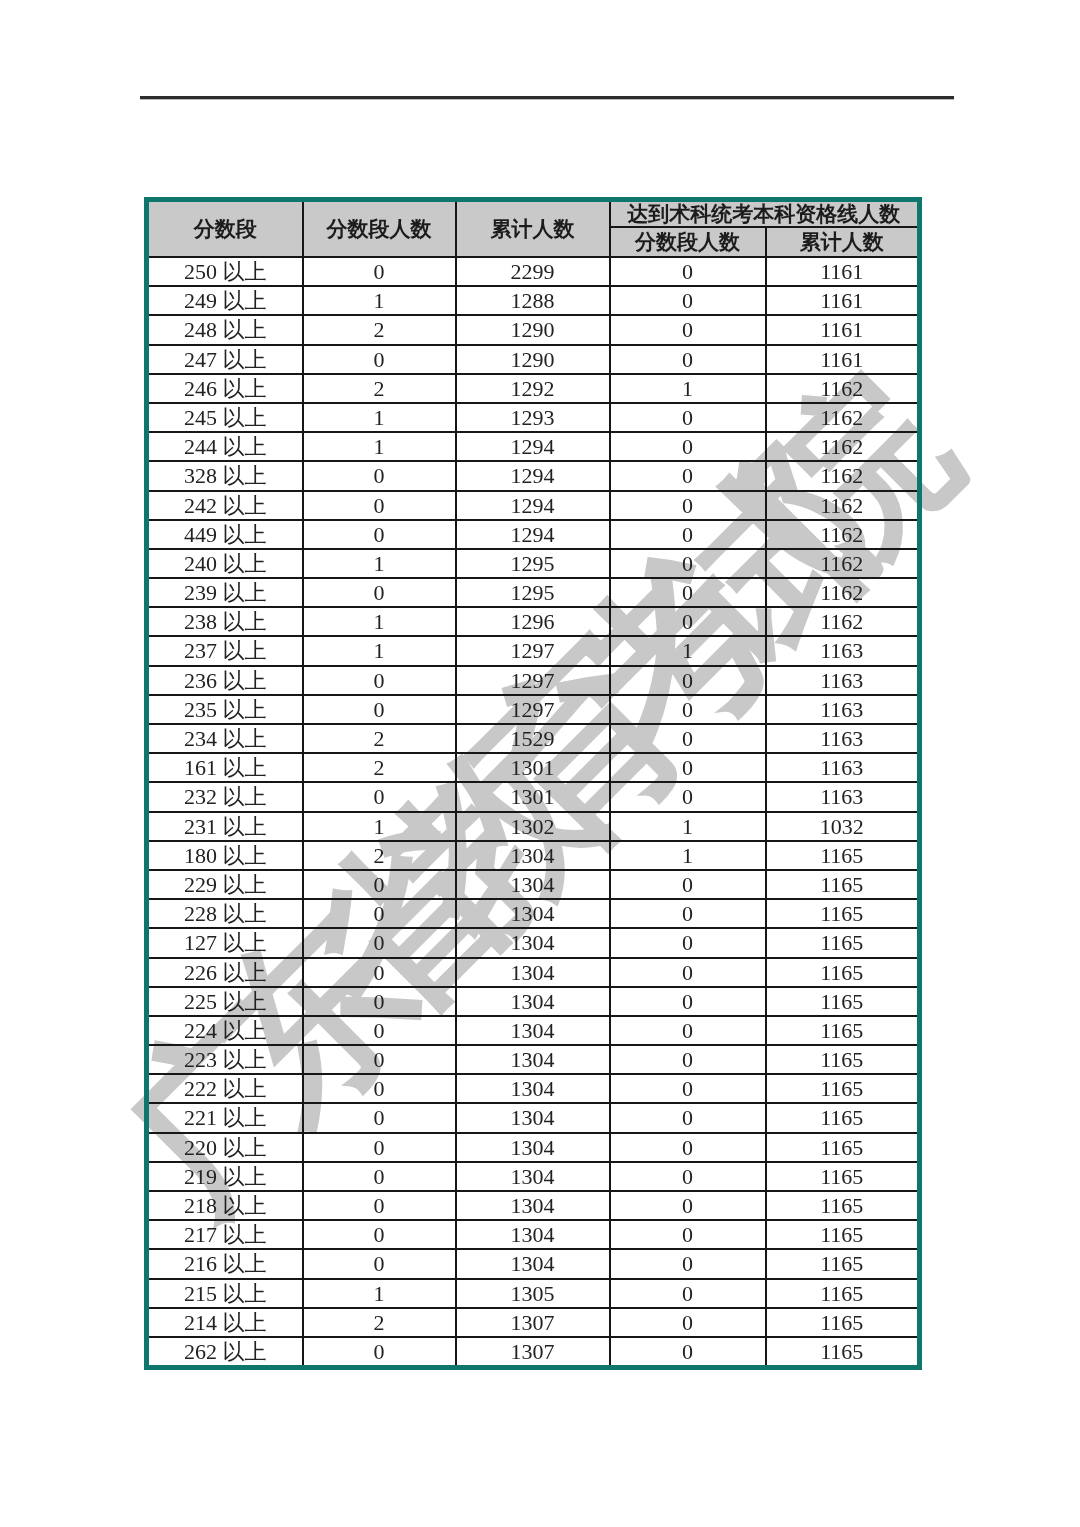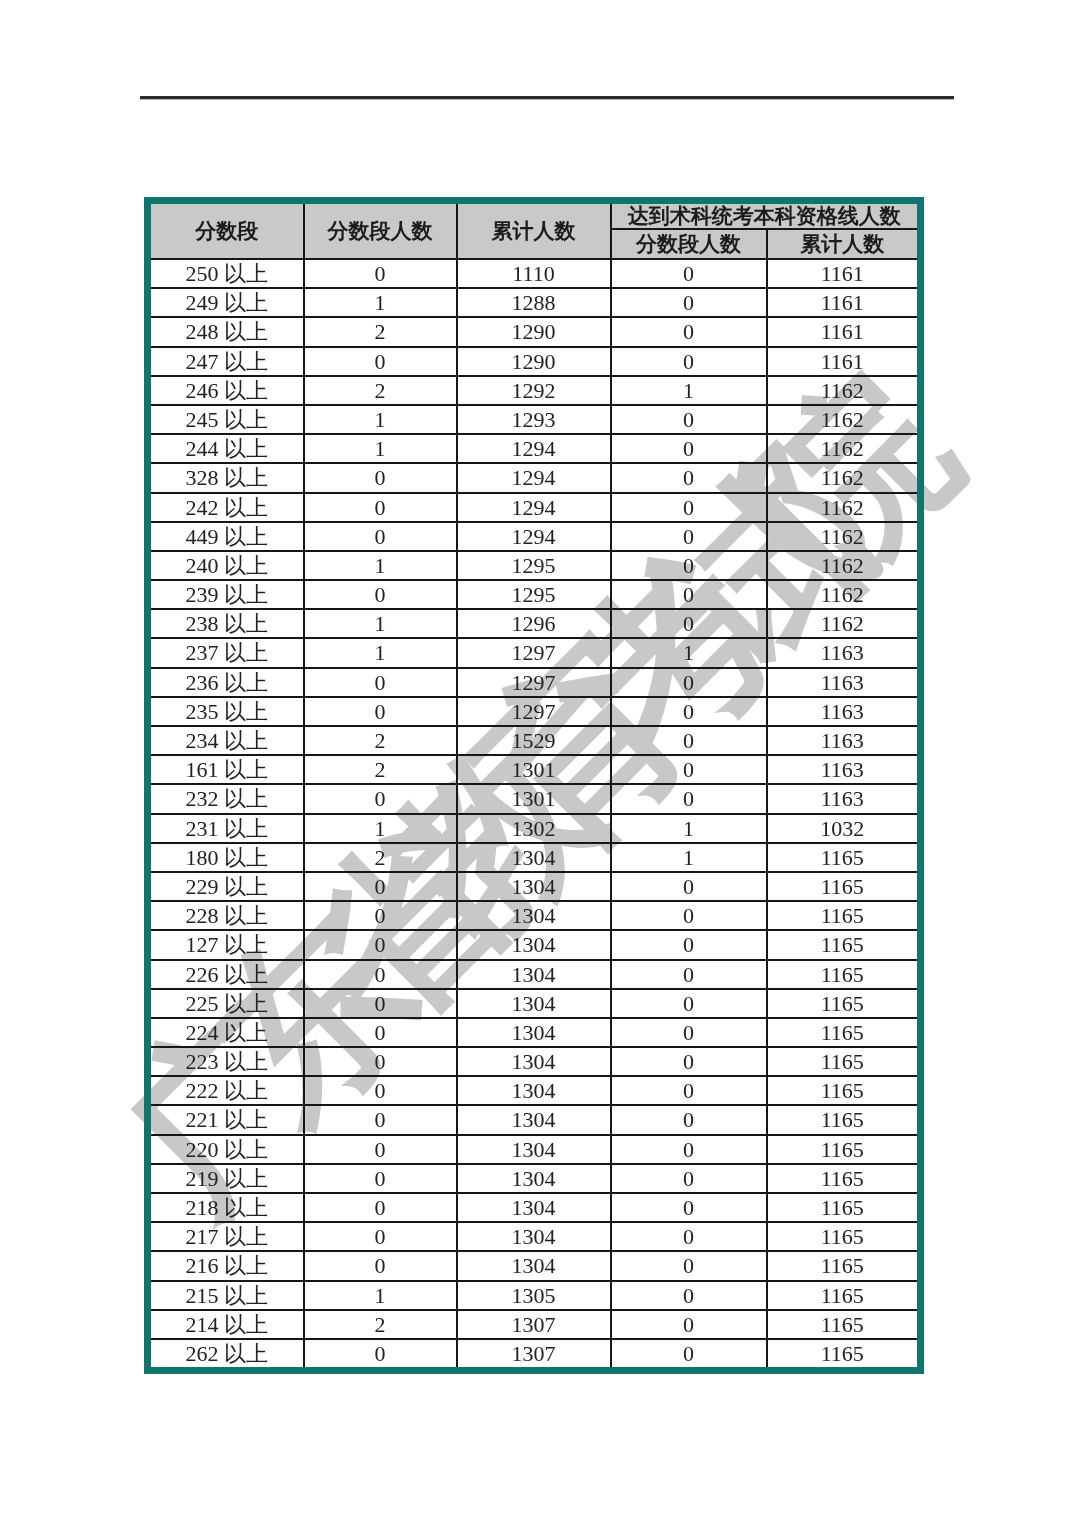--- a/index.html
+++ b/index.html
@@ -40,21 +40,21 @@
   }
   table.score-table th,
   table.score-table td{
     border:2px solid #161616;
     text-align:center;
     vertical-align:middle;
     padding:0;
     line-height:1.05;
     overflow:hidden;
   }
-  table.score-table{border:7px solid #0f766e;}
+  table.score-table{border:5px solid #0f766e;}
   table.score-table thead th{
     background:#c9c9c9;
     font-size:21px;
     font-weight:600;
     color:#1c1c1c;
   }
   table.score-table thead tr.h1 th{height:24px;}
   table.score-table thead tr.h2 th{height:28px;}
   table.score-table tbody td{
     height:27.2px;
@@ -88,21 +88,21 @@
       </tr>
       <tr class="h2">
         <th>分数段人数</th>
         <th>累计人数</th>
       </tr>
     </thead>
     <tbody>
         <tr>
           <td>250 以上</td>
           <td>0</td>
-          <td>1110</td>
+          <td>2299</td>
           <td>0</td>
           <td>1161</td>
         </tr>
         <tr>
           <td>249 以上</td>
           <td>1</td>
           <td>1288</td>
           <td>0</td>
           <td>1161</td>
         </tr>

